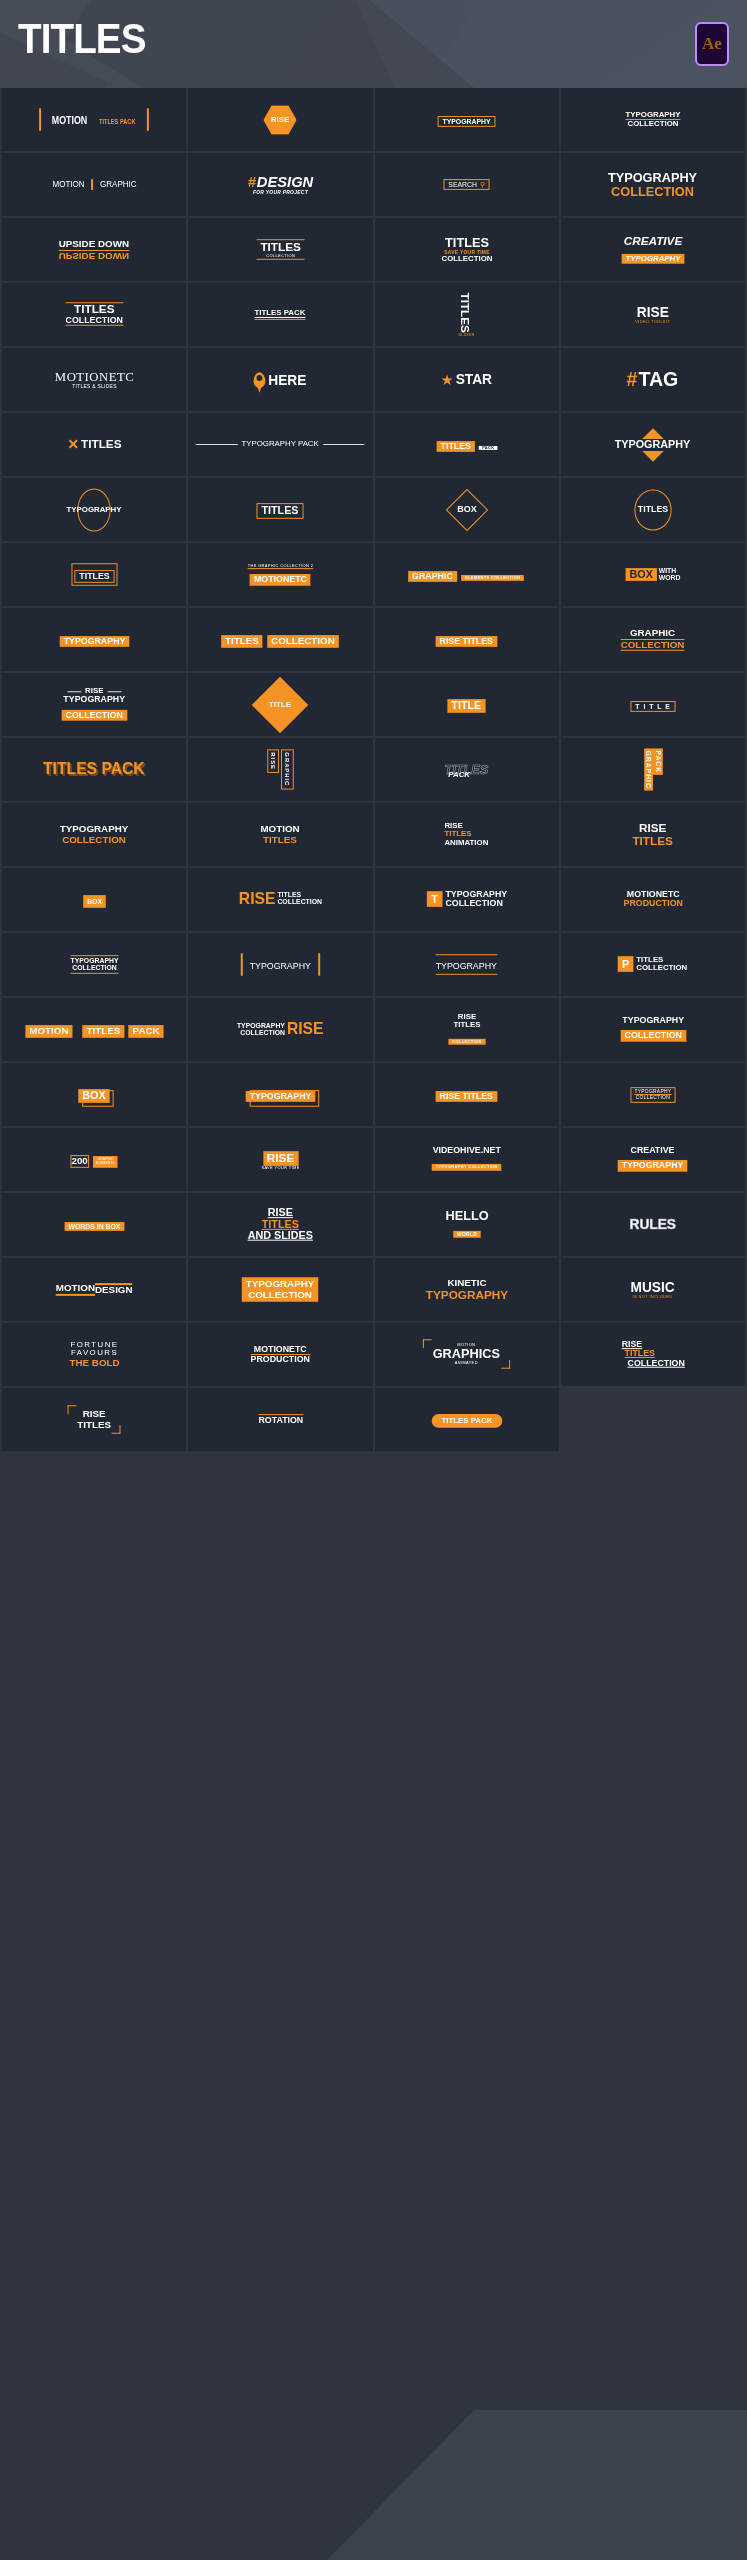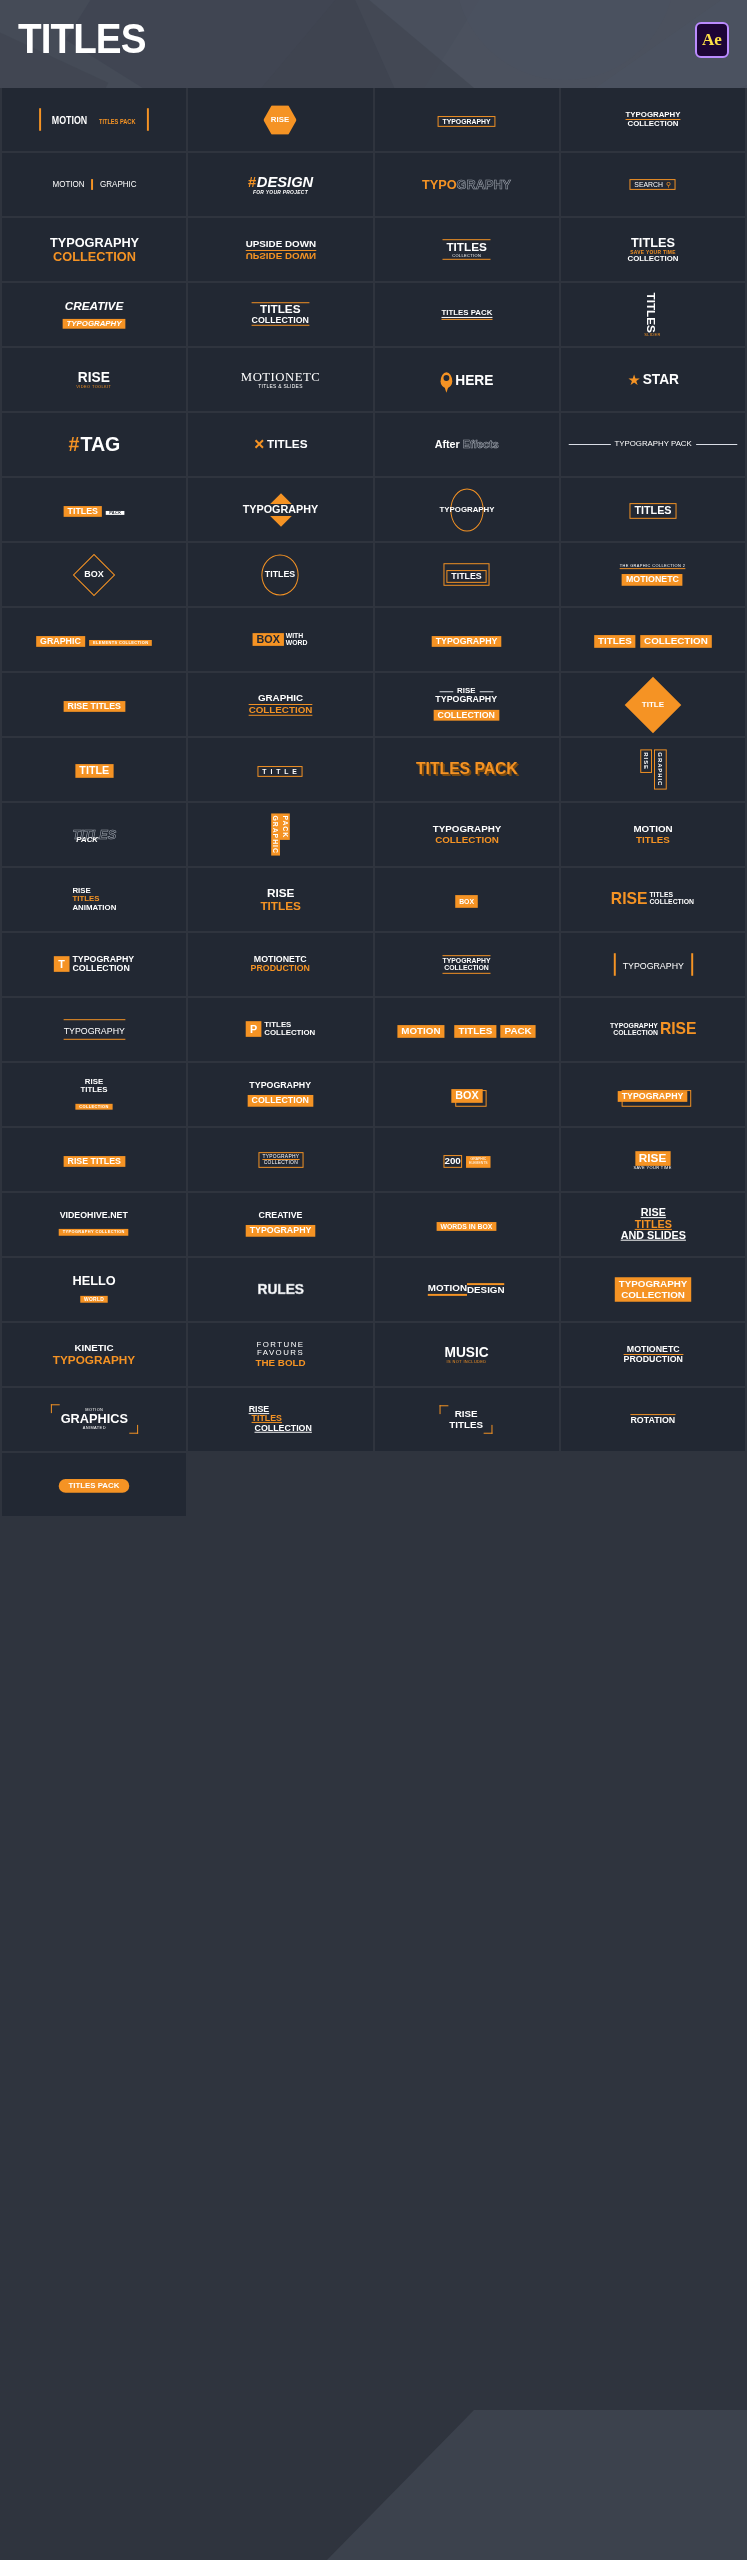--- a/index.html
+++ b/index.html
@@ -25,24 +25,24 @@
 
   .page-title {
     position:absolute; left:18px; top:18px;
     font-size:42px; font-weight:700; letter-spacing:-1px;
     color:#fff; line-height:1;
     font-family:"Liberation Sans Narrow","Liberation Sans",sans-serif;
     transform:scaleX(.92); transform-origin:left center;
   }
   .ae-badge {
     position:absolute; right:18px; top:22px;
-    width:34px; height:36px; border-radius:6px;
+    width:34px; height:44px; border-radius:6px;
     border:2px solid #bb8bff; background:#1d0536;
     display:flex; align-items:center; justify-content:center;
-    font-size:17px; font-weight:700; color:#fde047;
+    font-size:17px; font-weight:700; color:#a16207;
     font-family:"Liberation Serif", serif;
   }
 
   
   .grid {
     position:relative;
     display:grid;
     grid-template-columns:repeat(4,1fr);
     gap:2px;
     padding:0 2px 2px 2px;
@@ -176,26 +176,20 @@
   <div class="cell">
       <div class="art">
     <div class="row-f" style="gap:1px">
       <span class="b ital s15 org" style="font-size:15px">#</span>
       <span class="b ital wht" style="font-size:15px">DESIGN</span>
     </div>
     <div class="xs b wht ital">FOR YOUR PROJECT</div>
   </div>
     </div>
   <div class="cell">
-      <div class="art row-f" style="gap:0">
-    <span class="b s13 org">TYPO</span>
-    <span class="b s13 outline">GRAPHY</span>
-  </div>
-    </div>
-  <div class="cell">
       <div class="art">
     <div class="obox nar s7 wht row-f" style="gap:3px">
       <span>SEARCH</span>
       <span class="org">⚲</span>
     </div>
   </div>
     </div>
 
   <div class="cell">
       <div class="art nar b">
@@ -278,26 +272,20 @@
   <div class="cell">
       <div class="art row-f" style="gap:1px">
     <span class="b s20 org">#</span>
     <span class="b s20 wht">TAG</span>
   </div>
     </div>
   <div class="cell">
       <div class="art row-f" style="gap:2px">
     <span class="b s14 org">✕</span>
     <span class="b s12 wht nar">TITLES</span>
-  </div>
-    </div>
-  <div class="cell">
-      <div class="art row-f" style="gap:3px">
-    <span class="b s11 wht">After</span>
-    <span class="b s11 outline">Effects</span>
   </div>
     </div>
   <div class="cell">
       <div class="art dashline">
     <span class="ln"></span>
     <span class="s8 wht nar">TYPOGRAPHY PACK</span>
     <span class="ln"></span>
   </div>
     </div>
 
@@ -639,29 +627,29 @@
     </div>
 
   <div class="cell">
       <div class="art nar b">
     <div class="s10 wht">KINETIC</div>
     <div class="s12 org">TYPOGRAPHY</div>
   </div>
     </div>
   <div class="cell">
       <div class="art nar">
+    <div class="s14 b wht">MUSIC</div>
+    <div class="sm org">IS NOT INCLUDED</div>
+  </div>
+    </div>
+  <div class="cell">
+      <div class="art nar">
     <div class="s8 wht" style="letter-spacing:1.5px">FORTUNE</div>
     <div class="s8 wht" style="letter-spacing:1.5px">FAVOURS</div>
     <div class="s10 b org">THE BOLD</div>
-  </div>
-    </div>
-  <div class="cell">
-      <div class="art nar">
-    <div class="s14 b wht">MUSIC</div>
-    <div class="sm org">IS NOT INCLUDED</div>
   </div>
     </div>
   <div class="cell">
       <div class="art nar b">
     <div class="s9 wht" style="border-bottom:1px solid #f59324">MOTIONETC</div>
     <div class="s9 wht">PRODUCTION</div>
   </div>
     </div>
 
   <div class="cell">

